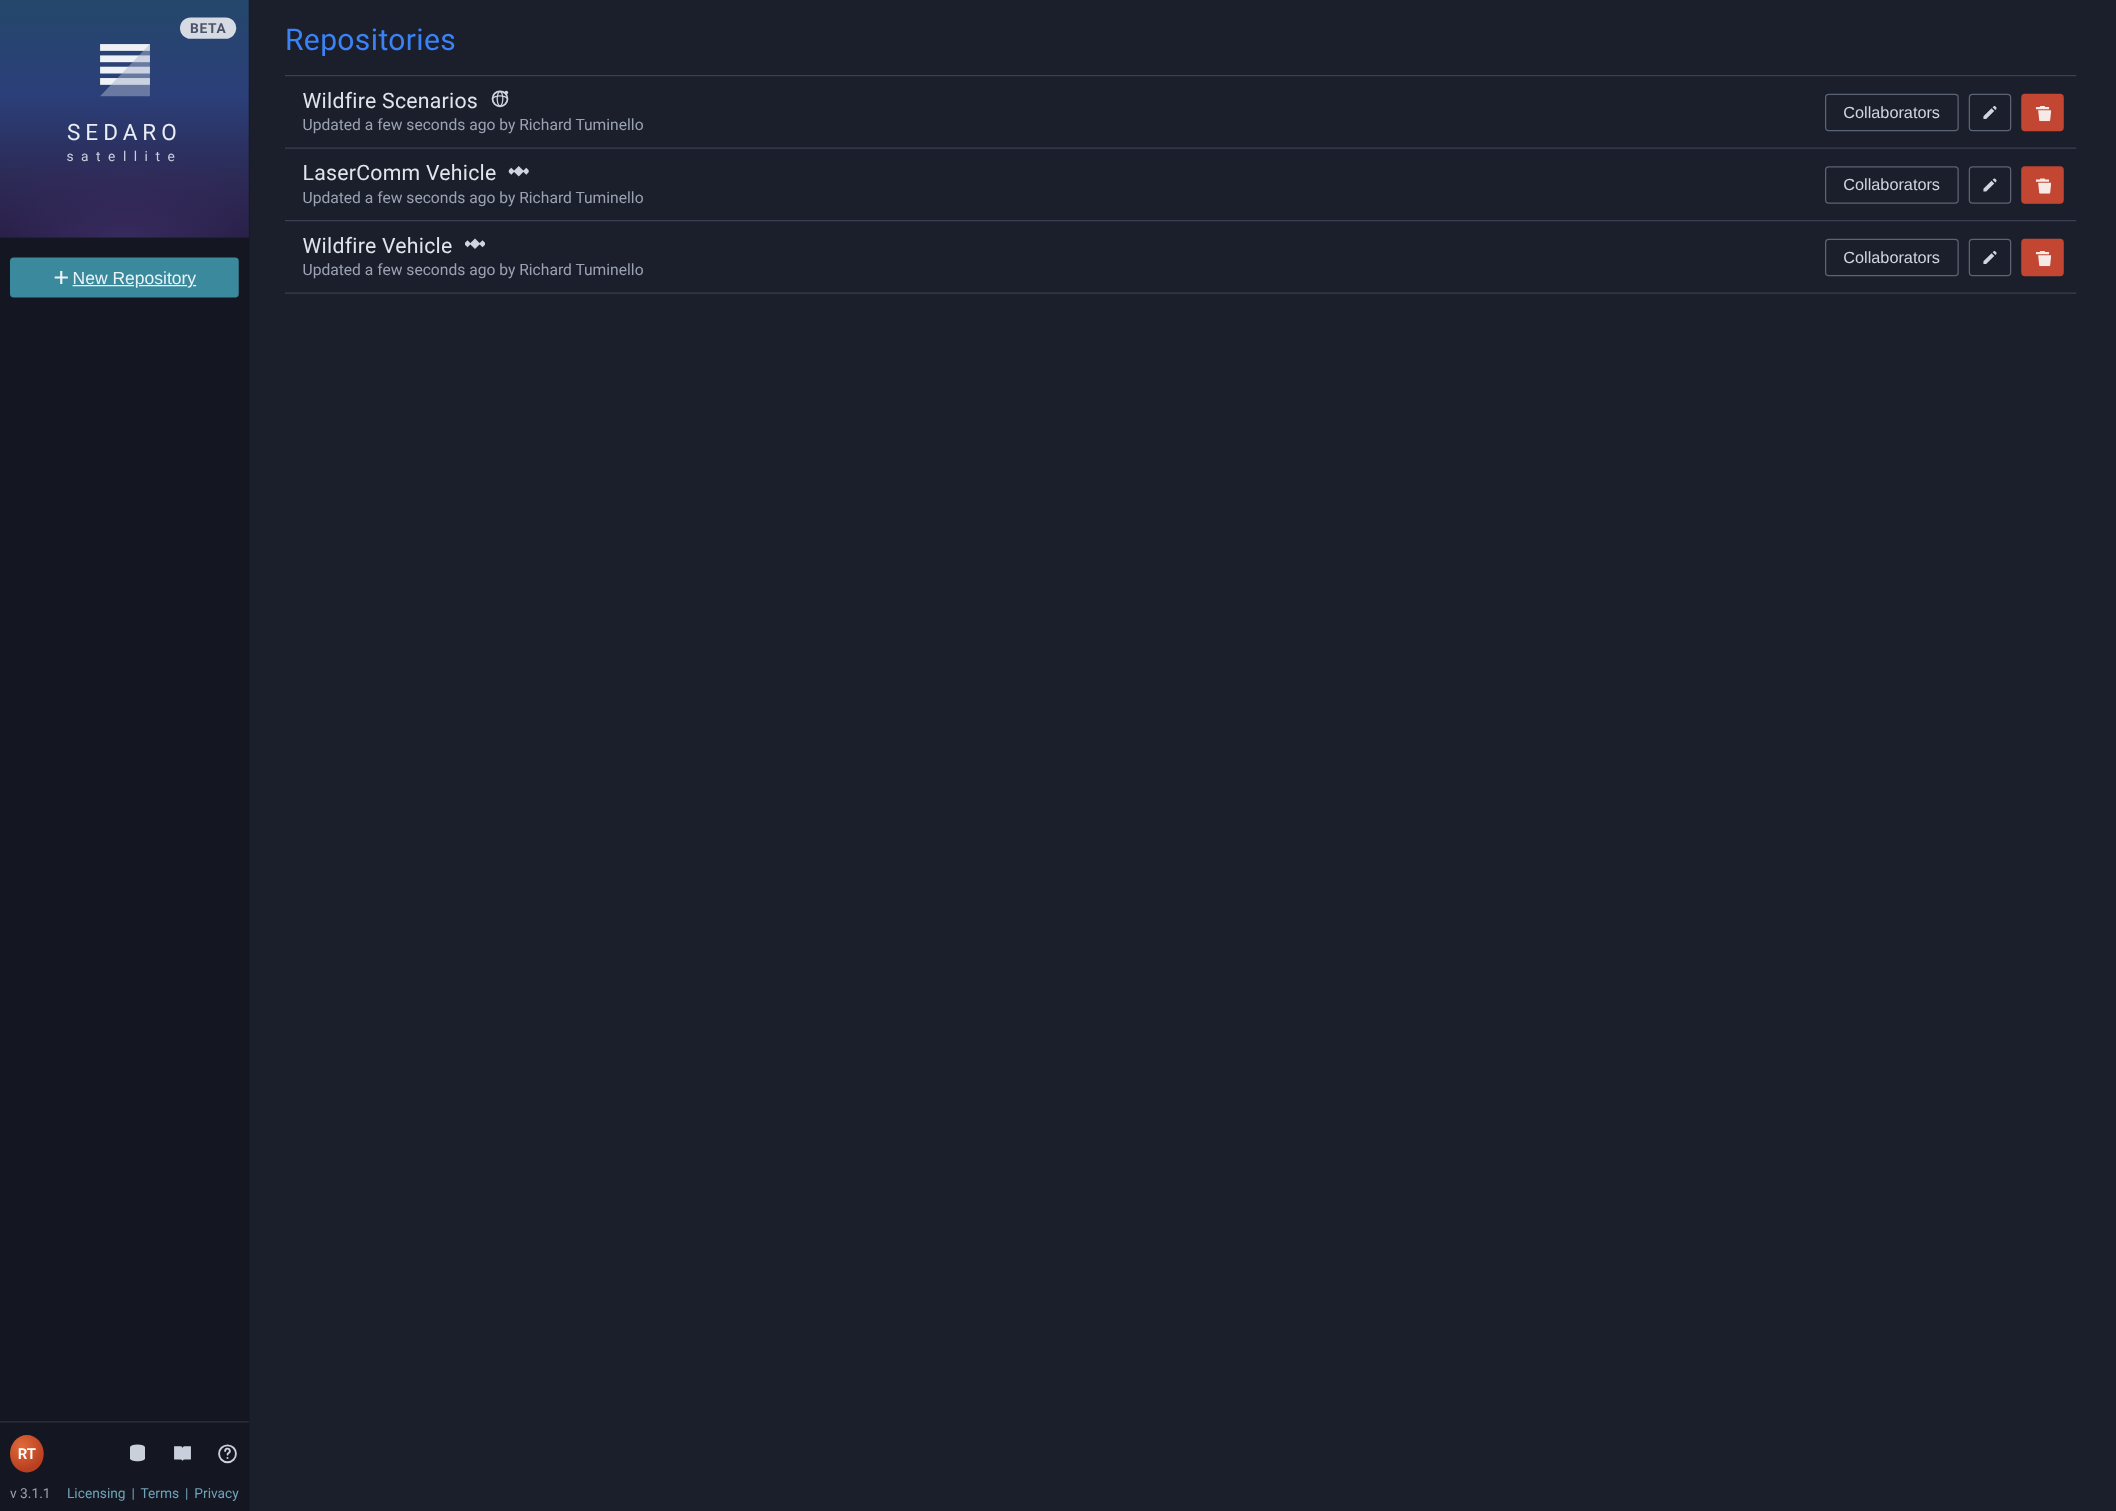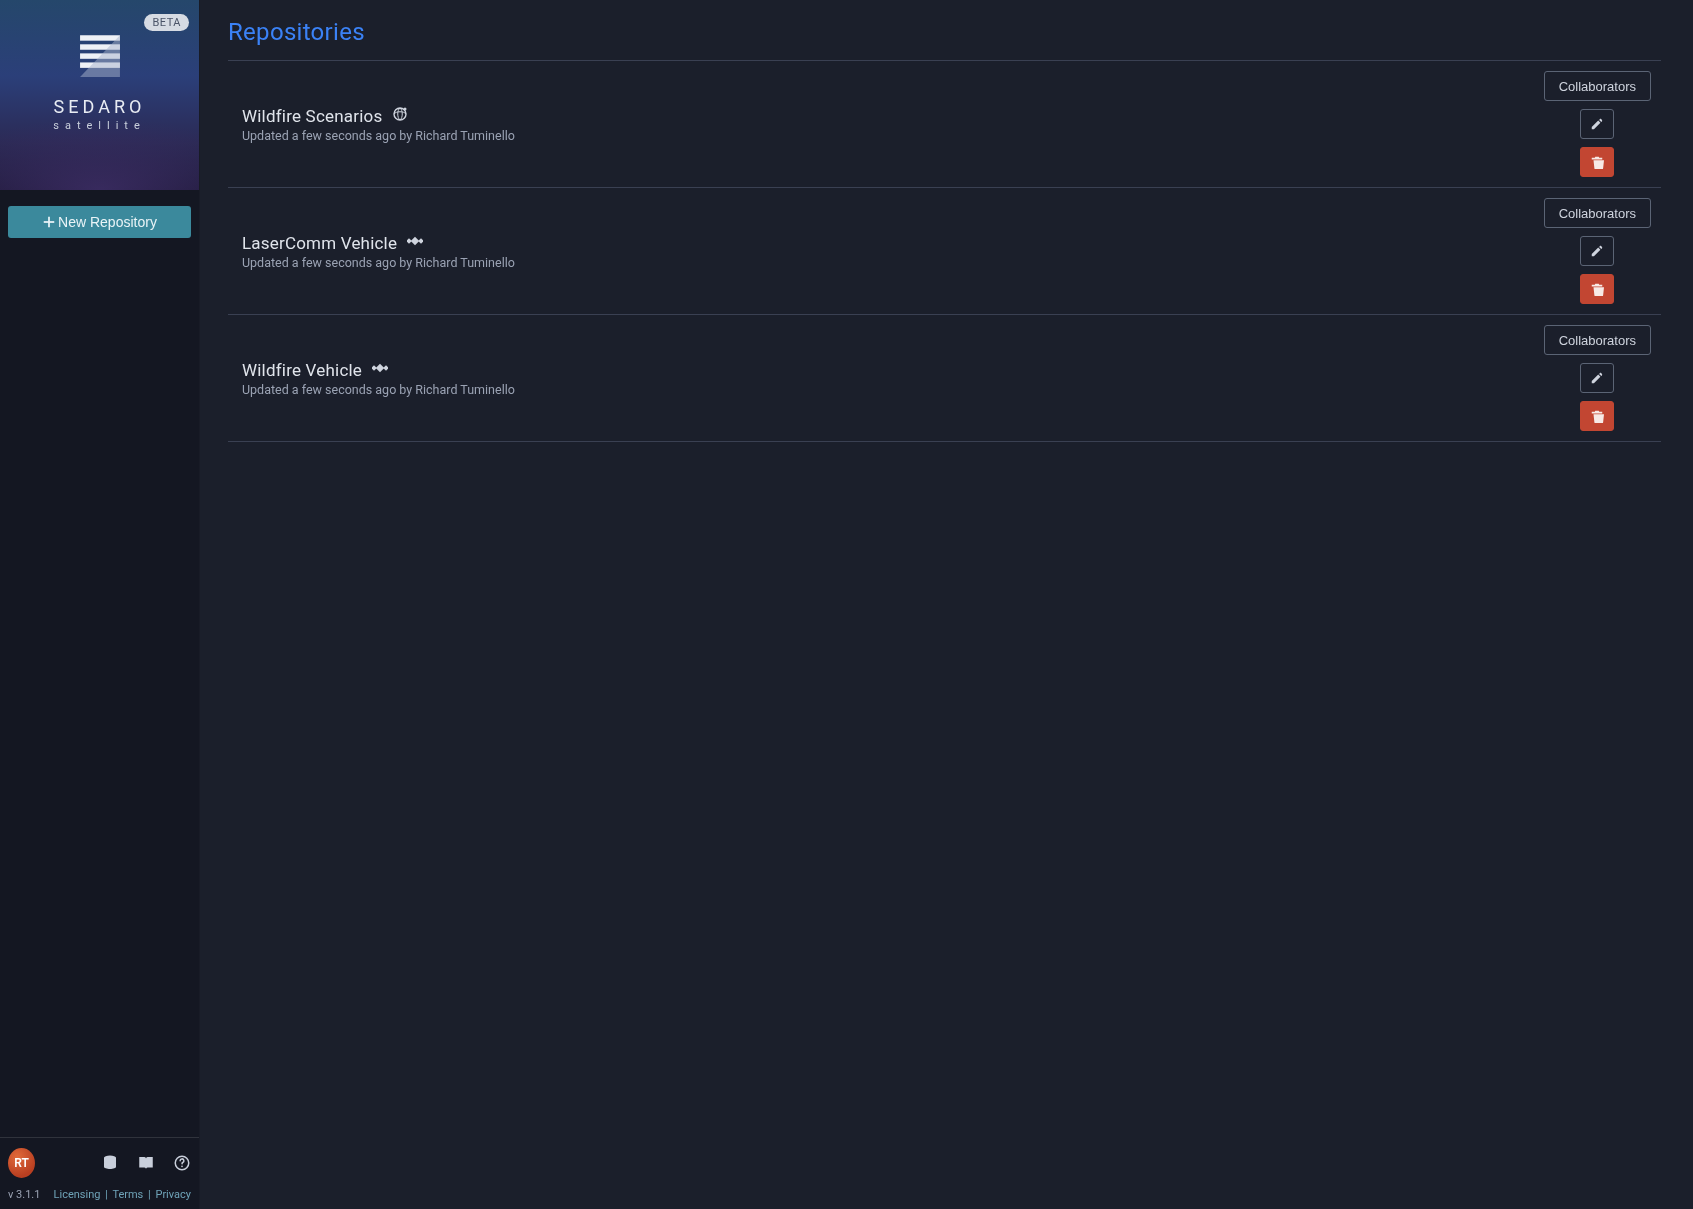--- a/index.html
+++ b/index.html
@@ -34,21 +34,21 @@
     overflow: hidden;
     padding-top: 28px;
   }
   .beta-badge {
     position: absolute;
     top: 14px;
     right: 10px;
     background: #d6dbe3;
     color: #4b5468;
     font-size: 11px;
-    font-weight: 400;
+    font-weight: 700;
     padding: 2px 8px;
     border-radius: 10px;
     letter-spacing: 0.5px;
   }
   .logo-mark {
     width: 58px;
     height: 58px;
     margin-bottom: 10px;
   }
   .logo-text {
@@ -82,20 +82,21 @@
     gap: 2px;
     width: calc(100% - 4px);
     margin: 0 2px;
     background: #3b899c;
     color: #eaf4f7;
     border: none;
     border-radius: 3px;
     padding: 8px 10px;
     font-size: 14px;
     cursor: pointer;
+    text-decoration: underline;
   }
   .plus-icon { width: 14px; height: 14px; stroke: #eaf4f7; stroke-width: 2; }
 
   .sidebar-spacer { flex: 1; }
 
   .sidebar-footer {
     border-top: 1px solid rgba(255,255,255,0.12);
     padding: 10px 8px 4px 8px;
   }
   .toolbar-row {
@@ -168,21 +169,21 @@
     font-weight: 400;
     letter-spacing: 0.2px;
   }
   .repo-type-icon {
     width: 16px; height: 16px; fill: #cfd4de;
   }
   .repo-meta {
     font-size: 12.5px;
     color: #9aa2b3;
   }
-  .repo-actions { display: flex; align-items: center; gap: 8px; flex-direction: column; }
+  .repo-actions { display: flex; align-items: center; gap: 8px; }
   .btn {
     border: 1px solid #5b6475;
     background: transparent;
     color: #cfd4de;
     padding: 6px 14px;
     font-size: 13px;
     border-radius: 3px;
     cursor: pointer;
     display: flex;
     align-items: center;

